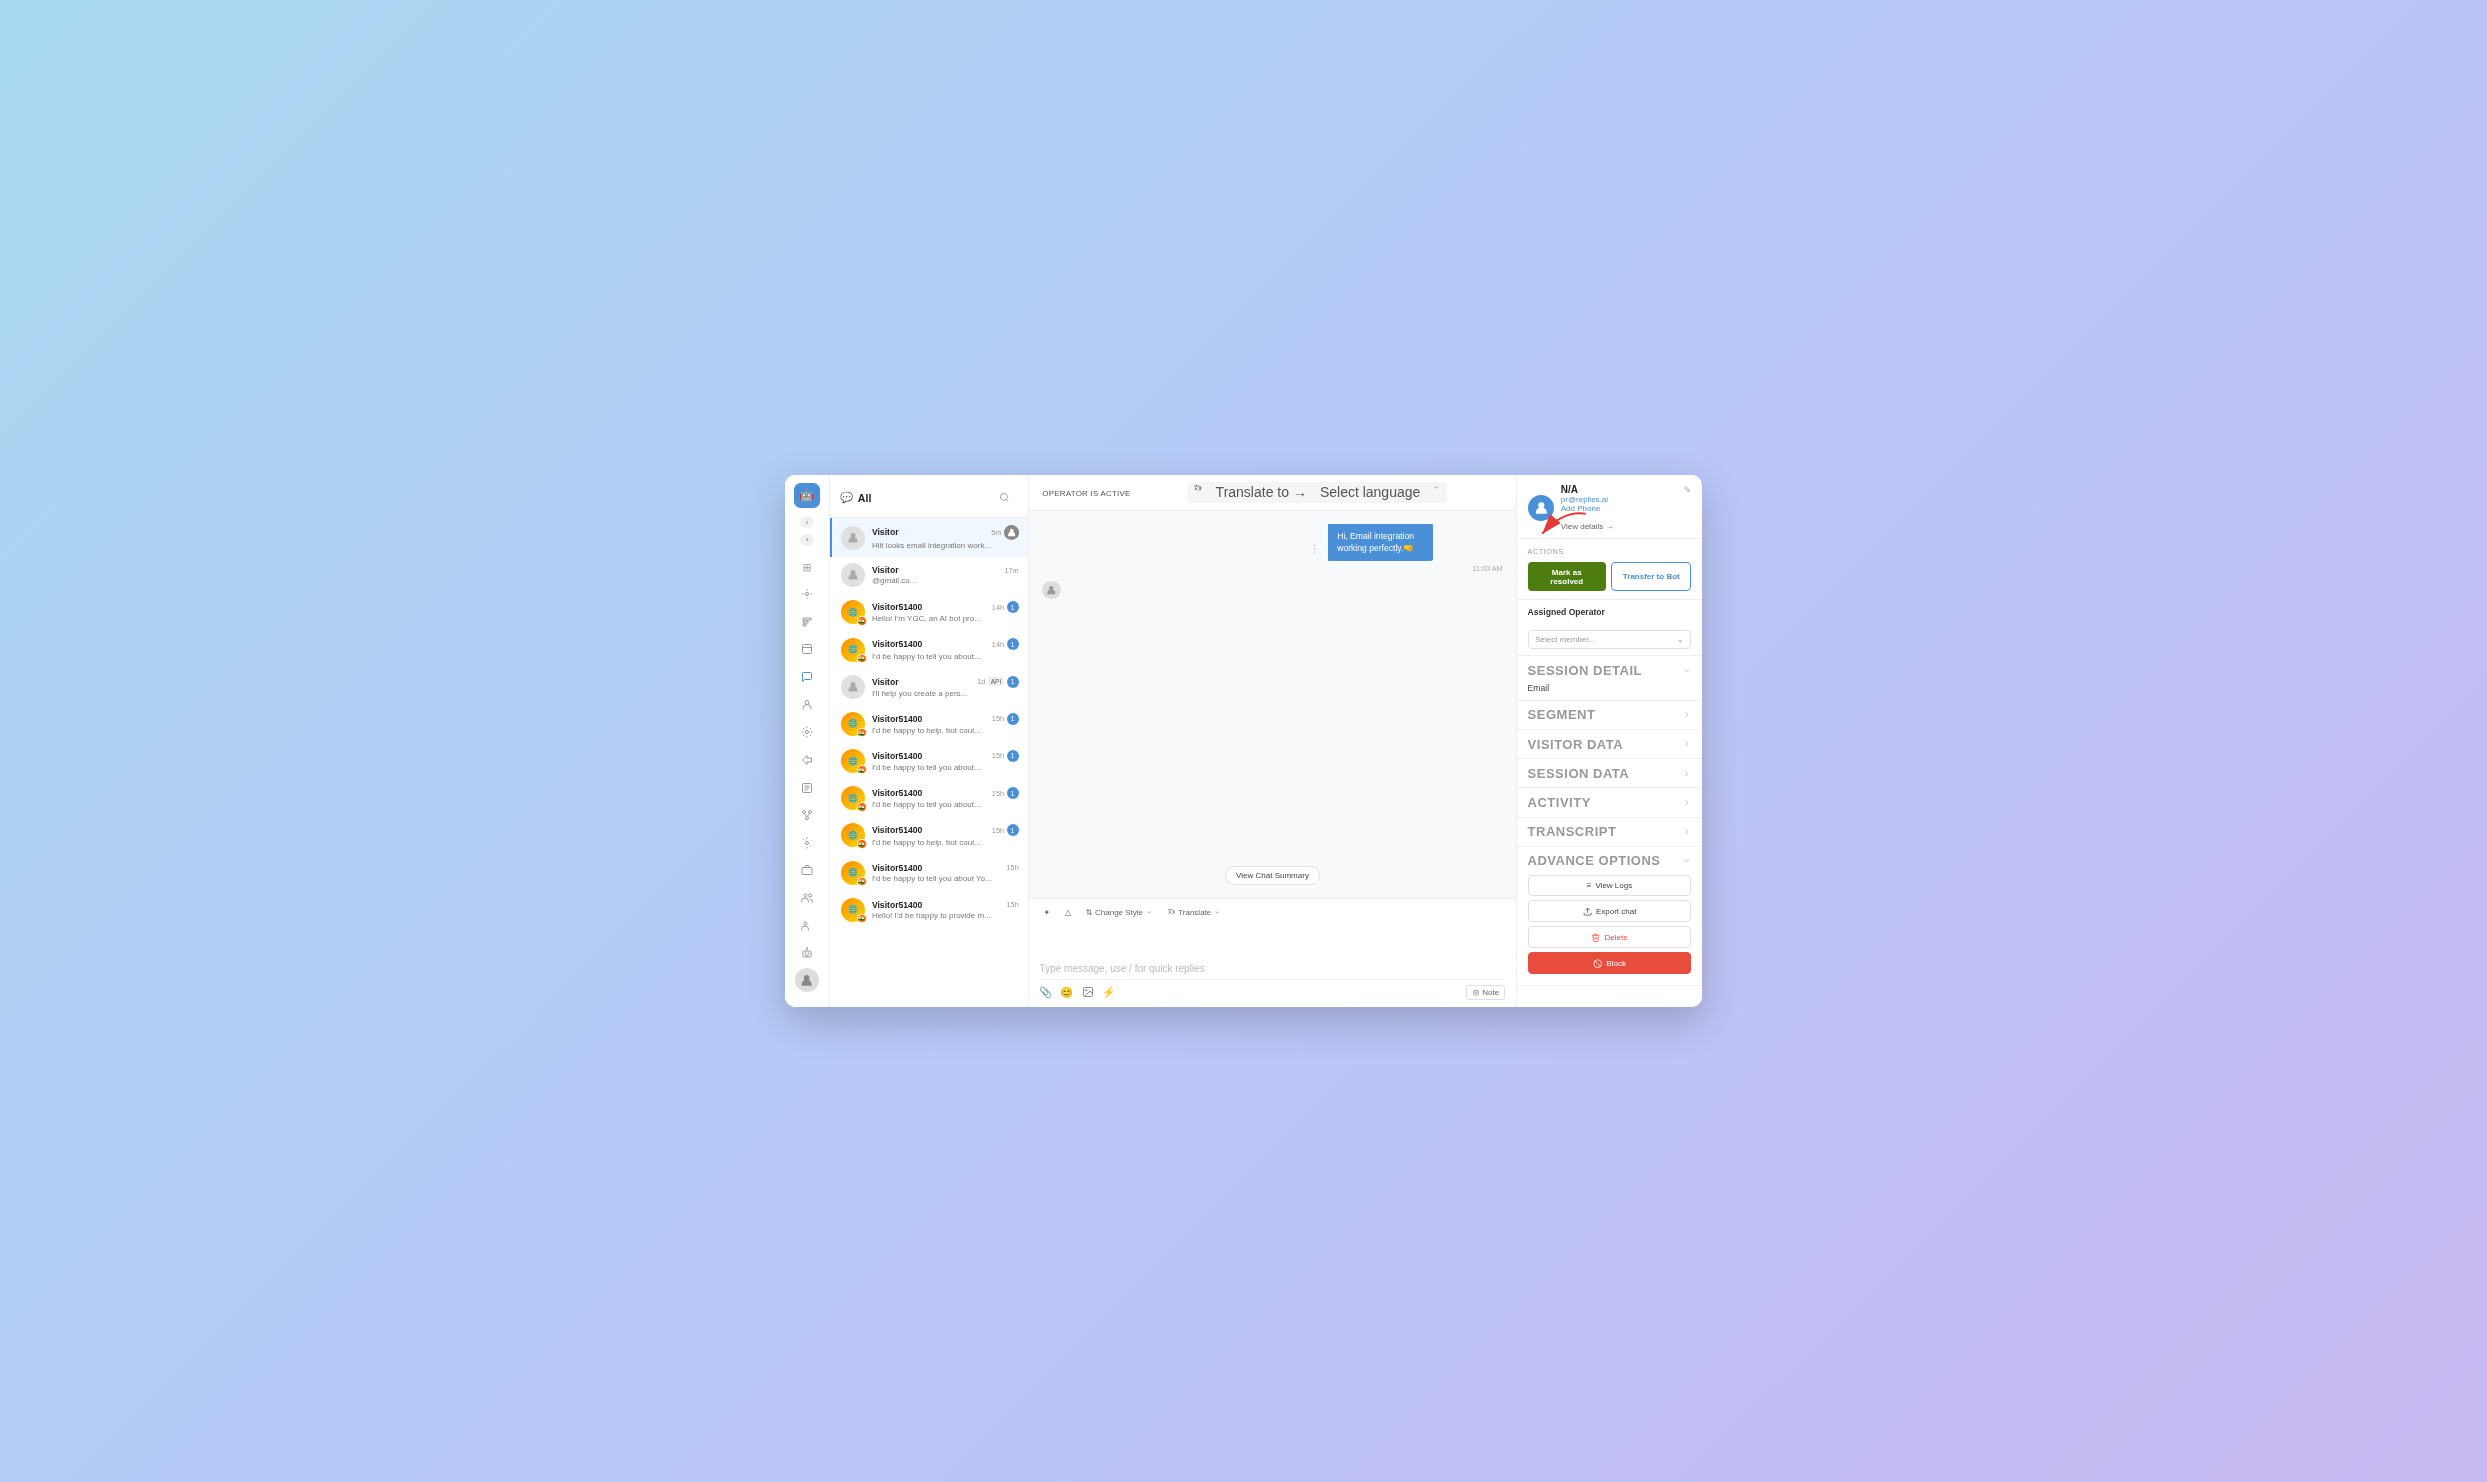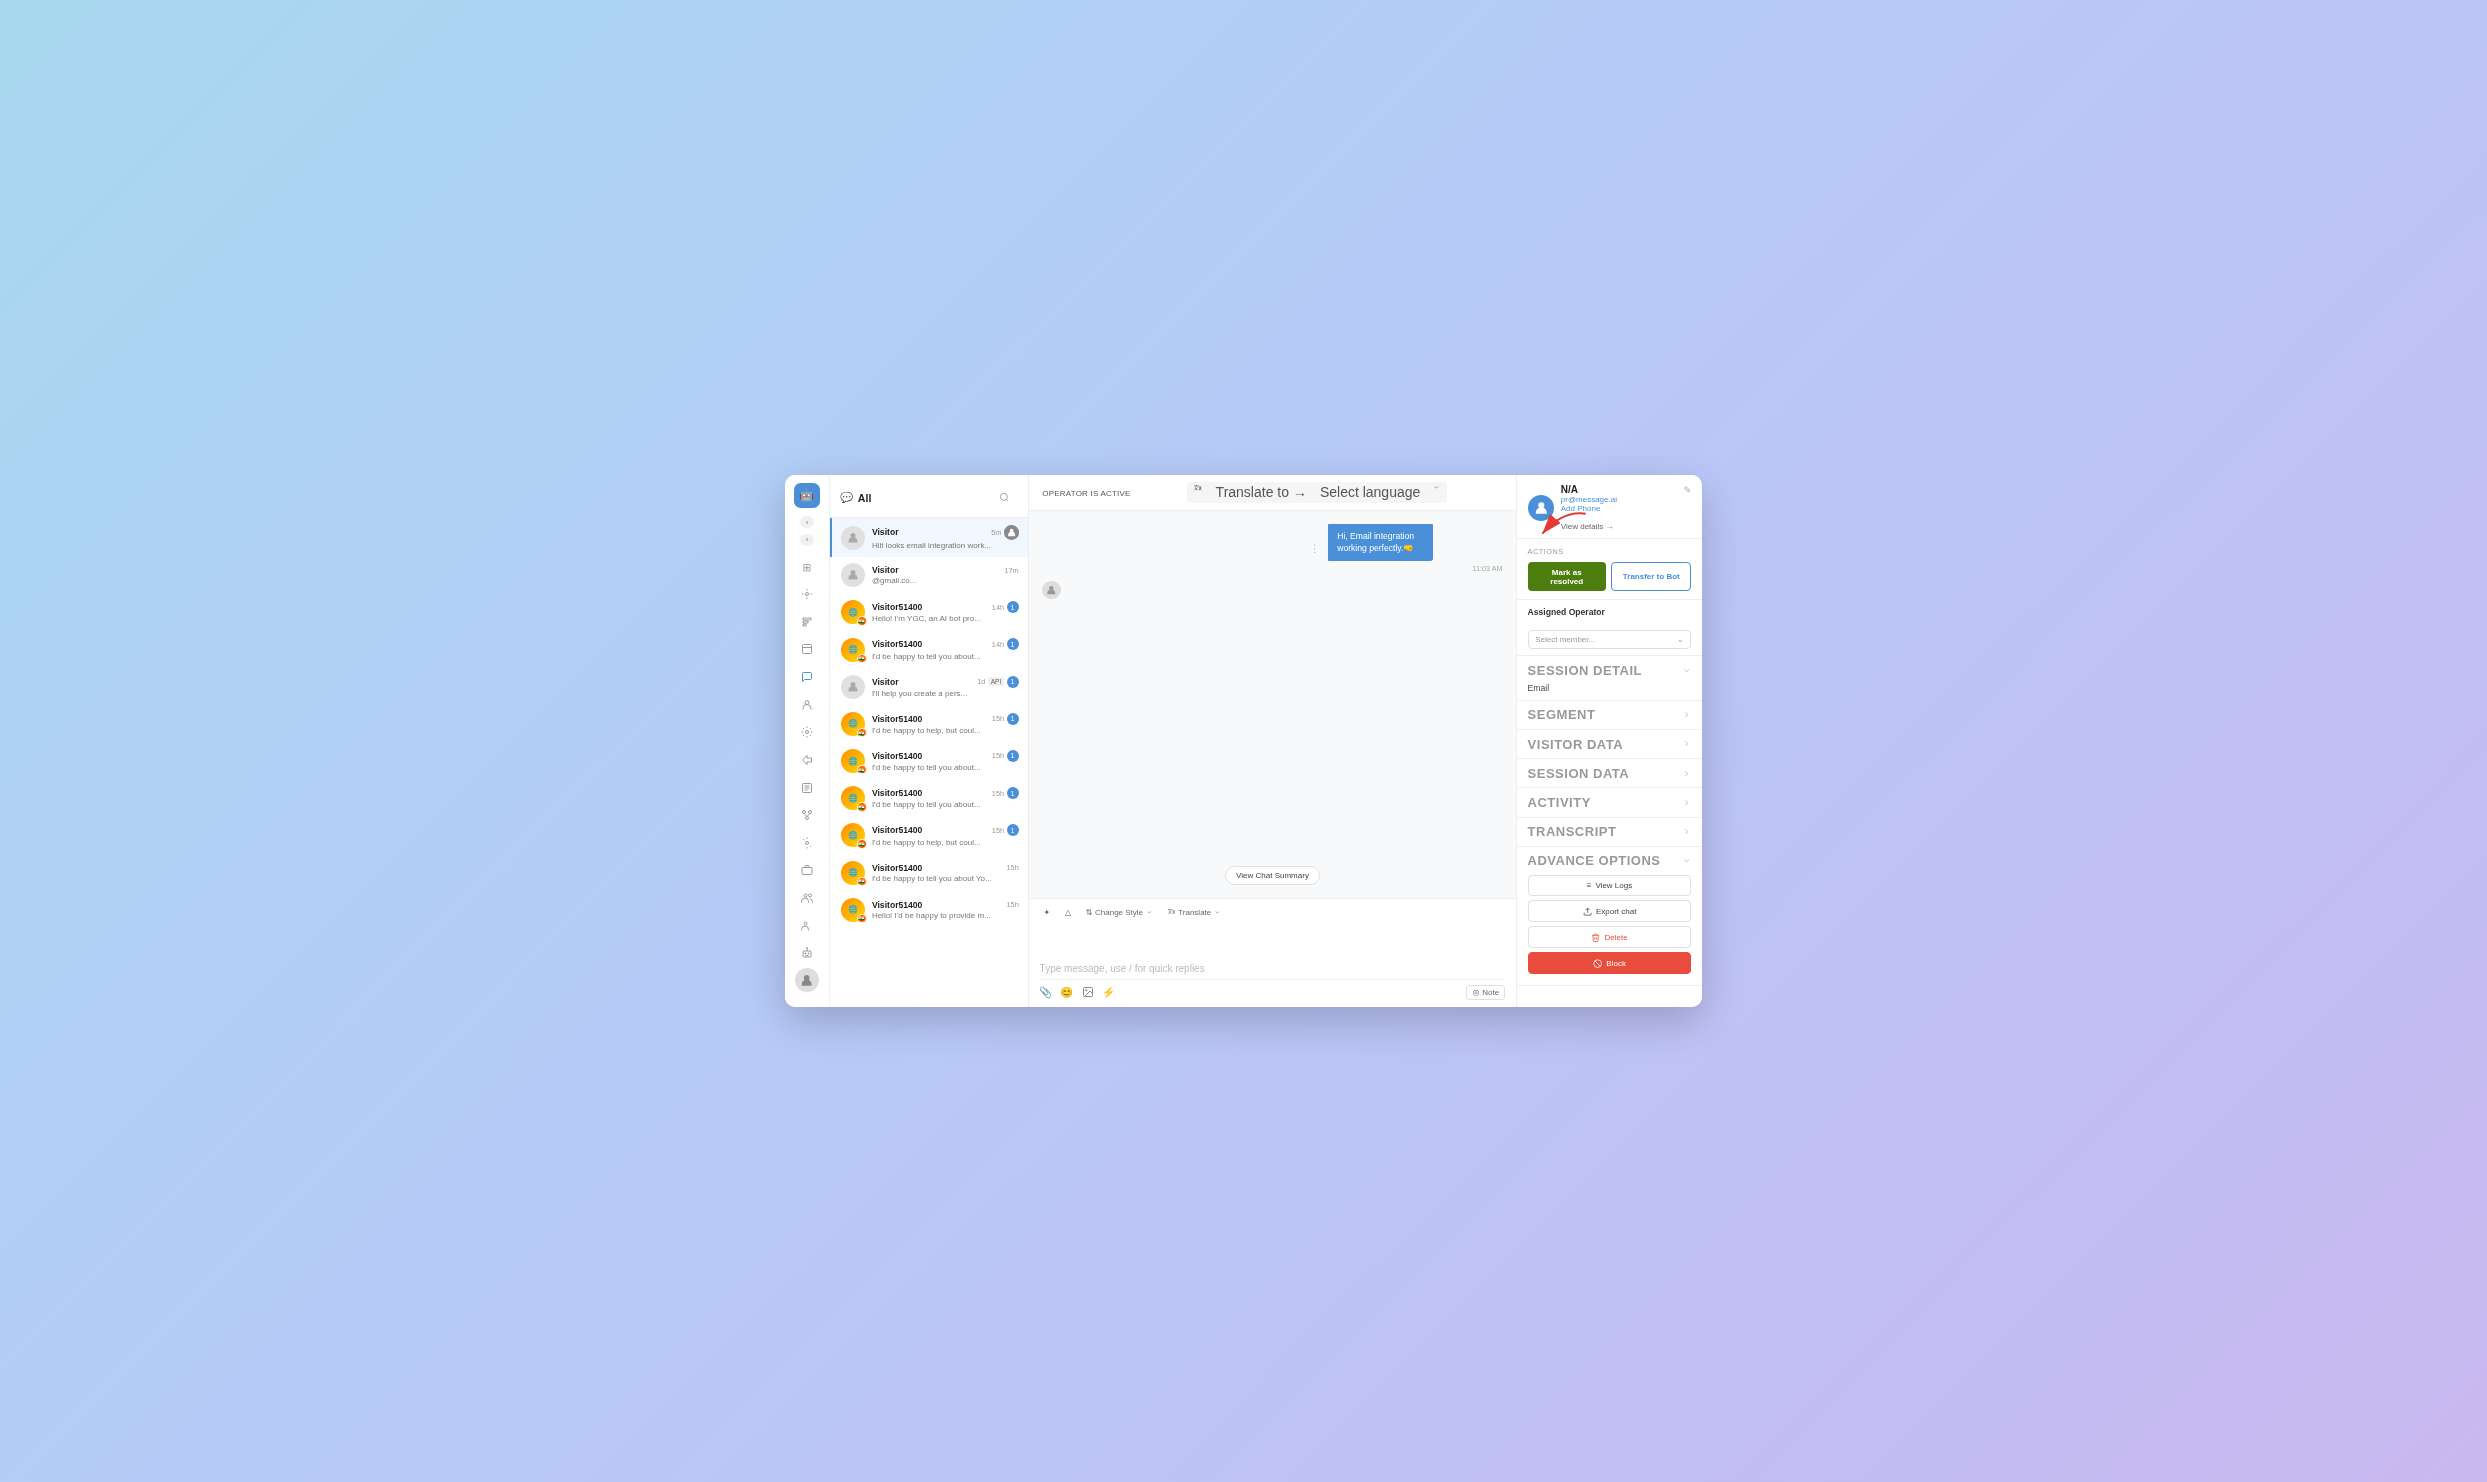--- a/index.html
+++ b/index.html
@@ -881,21 +881,21 @@
     <div class="right-panel-header">
       <div class="contact-info">
         <div class="contact-avatar">
           <svg width="14.6" height="14.6" viewBox="0 0 24 24" fill="white">
               <circle cx="12" cy="7" r="5"></circle>
               <path d="M3 21v-2a9 9 0 0 1 18 0v2"></path>
             </svg>
         </div>
         <div>
           <div class="contact-name">N/A</div>
-          <div class="contact-email">pr@message.ai</div>
+          <div class="contact-email">pr@replies.ai</div>
           <div class="contact-phone">Add Phone</div>
           <div class="view-details">
             <span>View details →</span>
           </div>
         </div>
       </div>
       <span class="edit-icon">✎</span>
     </div>
 
     <div class="actions-section">

